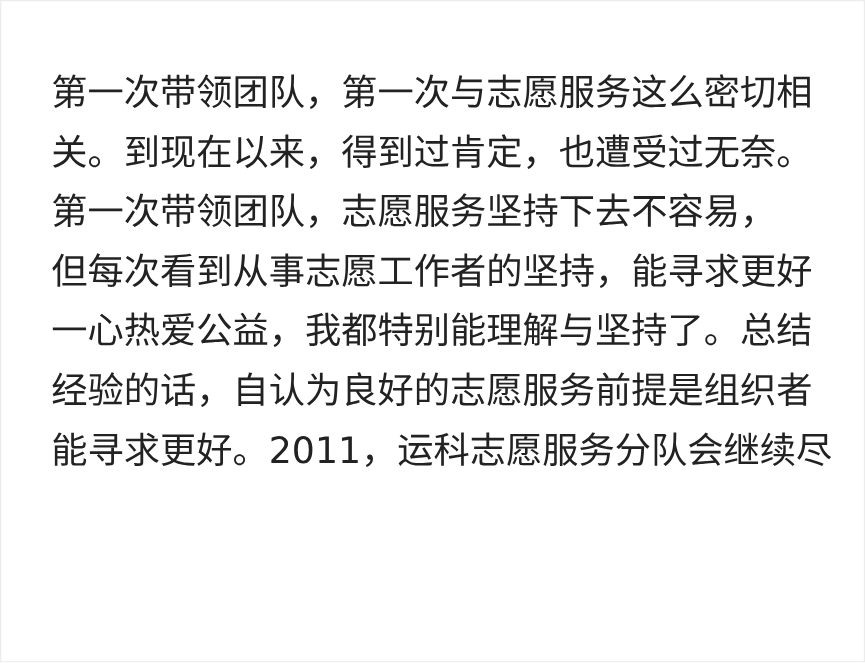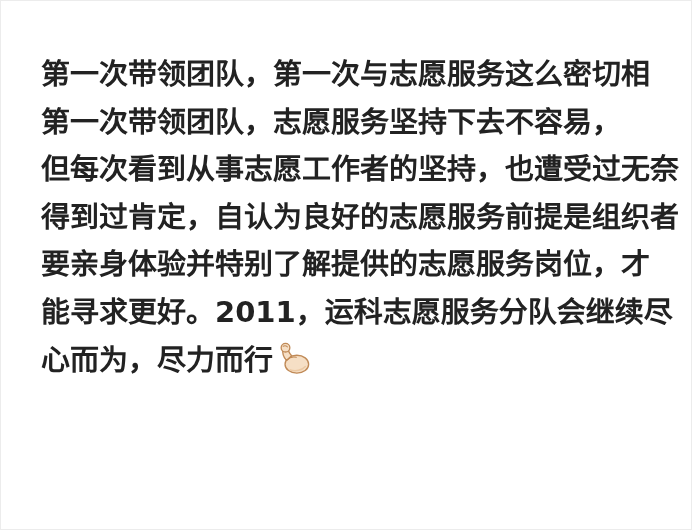--- a/index.html
+++ b/index.html
@@ -17,21 +17,21 @@
     overflow: hidden;
     font-family: "DejaVu Sans", "Liberation Sans", sans-serif;
   }
   .post-text {
     position: absolute;
     top: 50px;
     left: 40px;
     right: 22px;
     color: #222222;
     font-size: 29px;
-    font-weight: 700;
+    font-weight: 400;
     letter-spacing: 0px;
   }
   .line {
     height: 47.6px;
     line-height: 47.6px;
     white-space: nowrap;
   }
   .emoji {
     display: inline-block;
     width: 34px;
@@ -44,33 +44,20 @@
     width: 100%;
     height: 100%;
   }
 </style>
 </head>
 <body>
 
 <div id="canvas">
   <div class="post-text">
     <div class="line">第一次带领团队，第一次与志愿服务这么密切相</div>
+    <div class="line">关。到现在以来，得到过肯定，也遭受过无奈。</div>
     <div class="line">第一次带领团队，志愿服务坚持下去不容易，</div>
-    <div class="line">但每次看到从事志愿工作者的坚持，也遭受过无奈</div>
-    <div class="line">得到过肯定，自认为良好的志愿服务前提是组织者</div>
-    <div class="line">要亲身体验并特别了解提供的志愿服务岗位，才</div>
+    <div class="line">但每次看到从事志愿工作者的坚持，能寻求更好</div>
+    <div class="line">一心热爱公益，我都特别能理解与坚持了。总结</div>
+    <div class="line">经验的话，自认为良好的志愿服务前提是组织者</div>
     <div class="line">能寻求更好。2011，运科志愿服务分队会继续尽</div>
-    <div class="line"><span>心而为，尽力而行</span><span class="emoji"><svg viewBox="0 0 36 36" xmlns="http://www.w3.org/2000/svg" aria-hidden="true">
-
-        <ellipse cx="21" cy="23.5" rx="12.5" ry="9.5" fill="#f6dfc5" stroke="#c08a57" stroke-width="1.4"></ellipse>
-
-        <path d="M6.5,7 C5.5,11 6.5,15.5 10,19.5 L15.5,14.5 C12.5,11.5 11.5,8.5 12,5.5 Z" fill="#f6dfc5" stroke="#c08a57" stroke-width="1.4" stroke-linejoin="round"></path>
-
-        <circle cx="9" cy="6" r="4.6" fill="#f6dfc5" stroke="#c08a57" stroke-width="1.4"></circle>
-
-        <path d="M6.5,4.5 C8,3.8 9.8,4 11,5.2" fill="none" stroke="#c08a57" stroke-width="1.1" stroke-linecap="round"></path>
-
-        <path d="M11,19 C13,16.5 17,15.5 20.5,16.2" fill="none" stroke="#c08a57" stroke-width="1.1" stroke-linecap="round"></path>
-
-        <path d="M14,29.5 C19.5,31.5 26.5,30 30,26" fill="none" stroke="#ecc9a3" stroke-width="1.6" stroke-linecap="round"></path>
-      </svg></span></div>
   </div>
 </div>
 
 </body></html>

